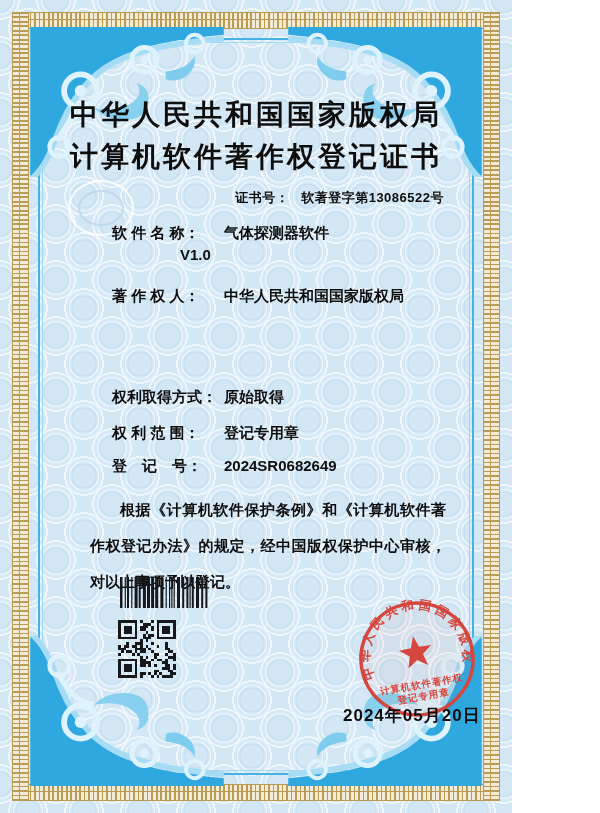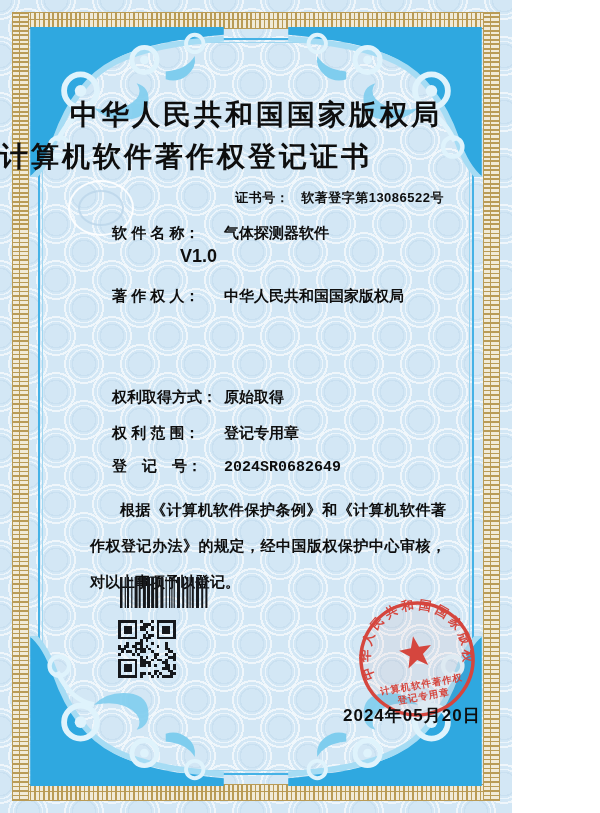--- a/index.html
+++ b/index.html
@@ -40,27 +40,27 @@
   .corner.bl{left:27px;bottom:27px;transform:scaleY(-1);}
   .corner.br{right:27px;bottom:27px;transform:scale(-1,-1);}
 
   .bigwm{position:absolute;left:68px;top:180px;width:62px;height:52px;border:2.5px solid rgba(255,255,255,.9);
     border-radius:50%;}
   .bigwm::after{content:"";position:absolute;inset:8px;border:2px solid rgba(188,214,234,.8);border-radius:50%;}
 
   
   .t{position:absolute;color:#0e0e0e;font-weight:bold;}
   .title1{left:0;right:0;top:96px;text-align:center;font-size:28px;letter-spacing:3px;}
-  .title2{left:0;right:0;top:138px;font-size:28px;letter-spacing:3px;}
+  .title2{left:0;right:0;top:138px;text-align:center;font-size:28px;letter-spacing:3px;}
   .certno{right:68px;top:189px;font-size:13px;letter-spacing:.5px;}
   .certno .gap{display:inline-block;width:12px;}
   .row{left:68px;font-size:15px;}
   .row .lab{display:inline-block;min-width:112px;white-space:pre;padding-left:44px;}
-  .row .val{white-space:pre;font-family:Liberation Mono, monospace;}
-  .r1{top:224px}.r1b{left:180px;top:246px;font-size:18px}
+  .row .val{white-space:pre;}
+  .r1{top:224px}.r1b{left:180px;top:246px;font-size:15px}
   .r2{top:287px}.r3{top:388px}.r4{top:424px}.r5{top:457px}
   .para{left:68px;right:66px;top:492px;font-size:15px;line-height:36px;text-align:justify;text-indent:2em;margin-left:22px;}
 
   .barcode{position:absolute;left:120px;top:577px;width:88px;height:31px;}
   .qrcode{position:absolute;left:118px;top:620px;width:58px;height:58px;}
 
   .seal{position:absolute;left:342px;top:584px;width:150px;height:150px;transform:rotate(-10deg);}
   .date{left:343px;top:704px;font-size:17px;letter-spacing:1px;}
 </style>
 </head>

